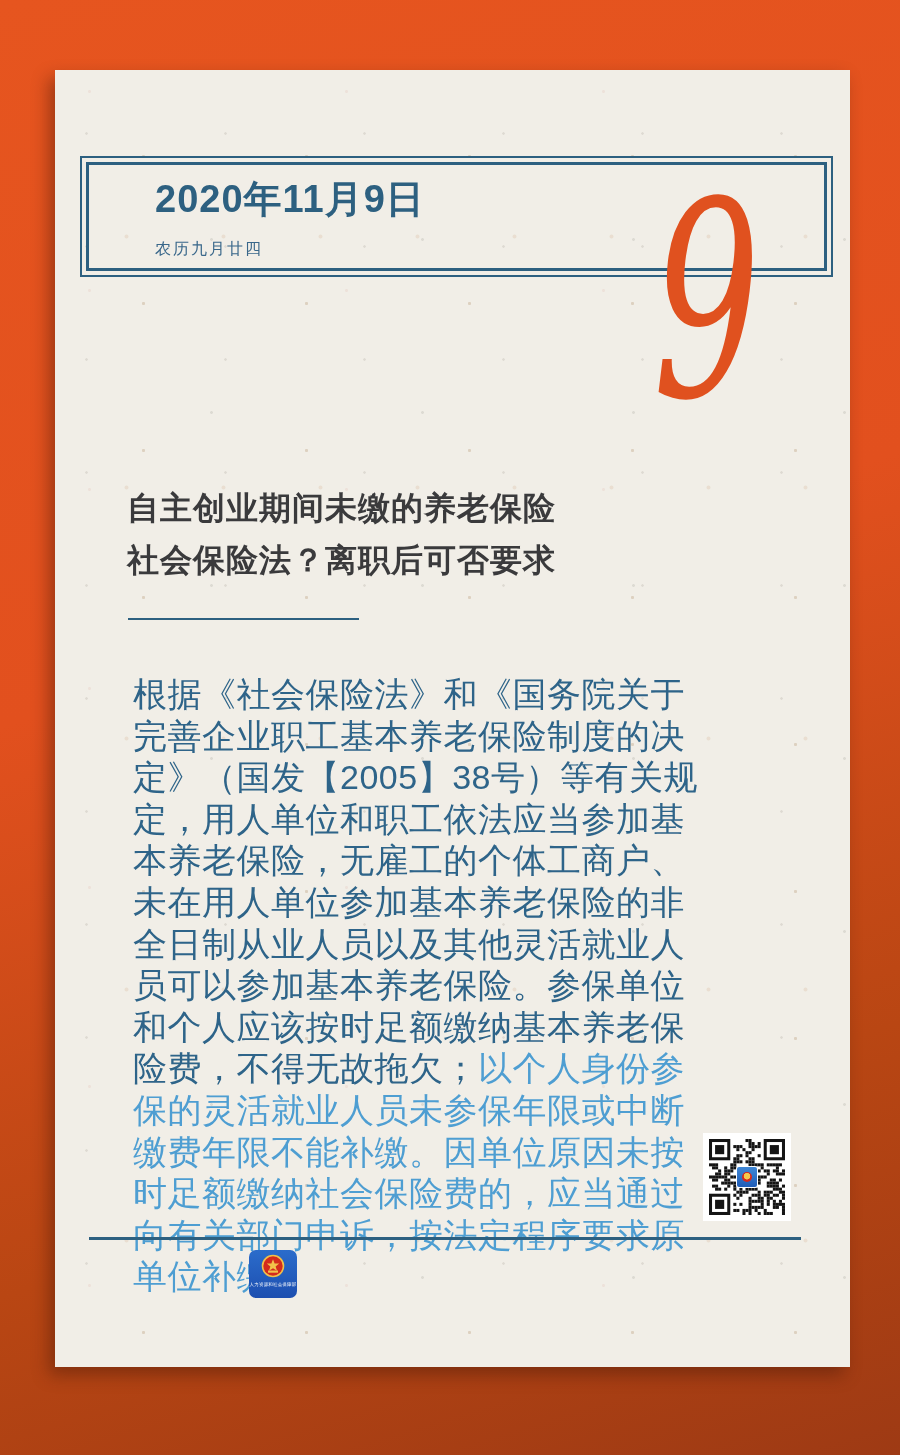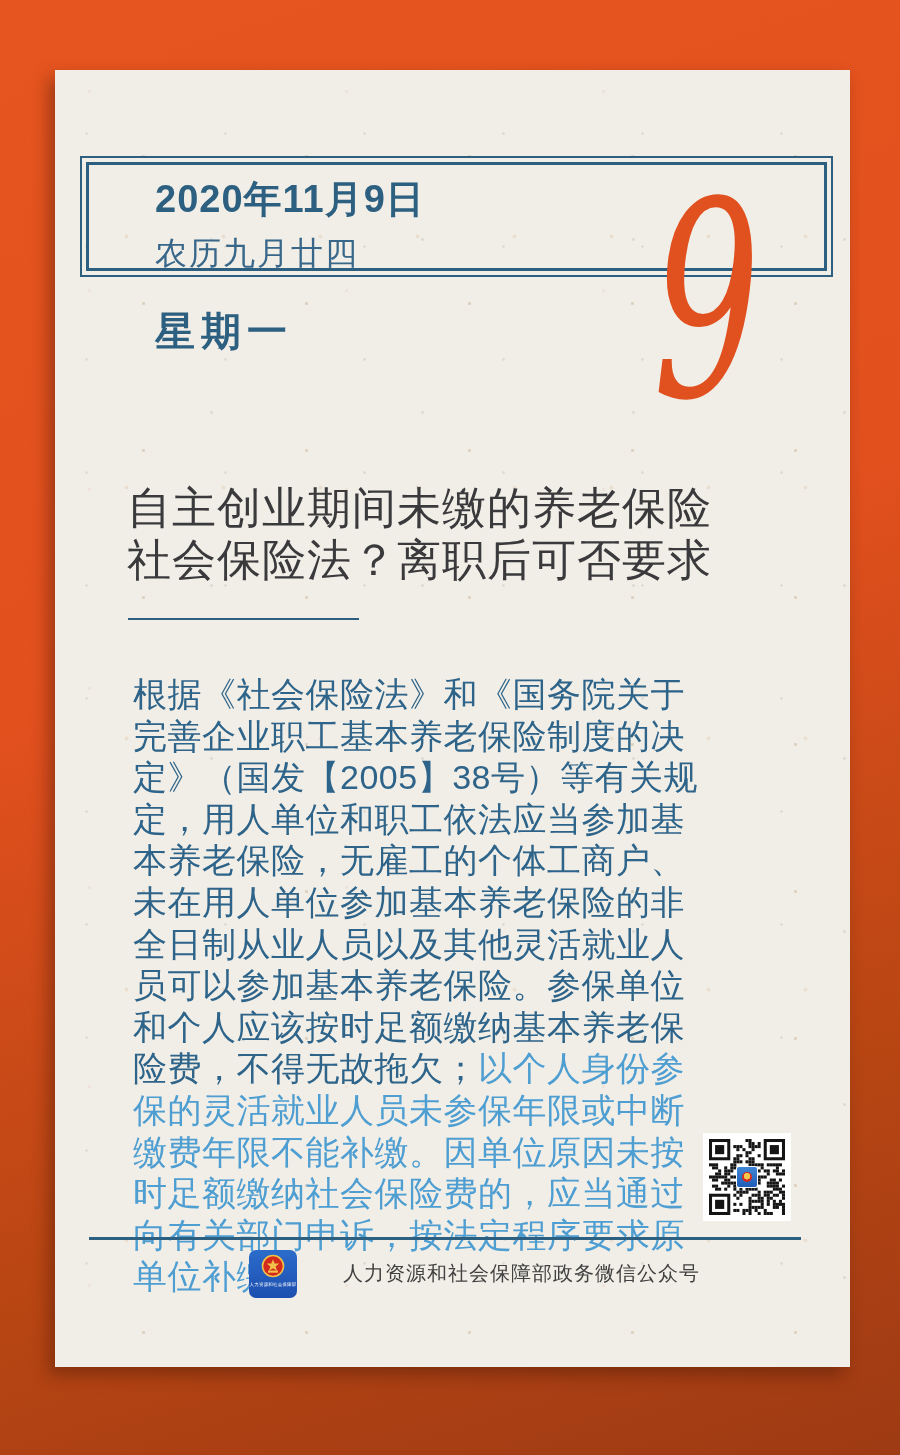--- a/index.html
+++ b/index.html
@@ -28,38 +28,38 @@
   .datebox{
     position:absolute; left:25px; top:86px; width:753px; height:121px;
     border:2px solid #2d6080;
   }
   .datebox-inner{ position:absolute; inset:4px; border:3px solid #2d6080; }
   .date-main{
     position:absolute; left:100px; top:104px;
     font-size:38px; font-weight:700; color:#2d6080; letter-spacing:1px;
   }
   .date-lunar{
-    position:absolute; left:100px; top:162px;
-    font-size:32px; font-weight:400; color:#39678a; letter-spacing:2px;
+    position:absolute; left:100px; top:169px;
+    font-size:16px; font-weight:400; color:#39678a; letter-spacing:2px;
   }
   .day-number{
     position:absolute; left:598px; top:126px; width:130px; height:212px;
     display:flex; align-items:center; justify-content:flex-start;
     font-family:"DejaVu Serif","Liberation Serif",serif; font-style:italic;
     font-size:272px; line-height:1; color:#e0511f;
     transform:scaleX(.62); transform-origin:left center; z-index:5;
   }
   .weekday{
     position:absolute; left:100px; top:234px;
     font-size:40px; font-weight:700; color:#2d6080; letter-spacing:6px;
   }
   
   .title{
     position:absolute; left:72px; top:412px;
-    font-size:44px; line-height:52px; font-weight:400; color:#3a3a3c;
+    font-size:32px; line-height:52px; font-weight:700; color:#3a3a3c;
     letter-spacing:1px;
   }
   .title-underline{
     position:absolute; left:73px; top:548px; width:231px; height:2px;
     background:#2d6080;
   }
   
   .bodytext{
     position:absolute; left:78px; top:604px; width:570px;
     font-size:34px; line-height:41.6px; color:#2e6489;
@@ -103,21 +103,20 @@
 <body>
 
 <div class="card">
 
   <div class="datebox">
     <div class="datebox-inner"></div>
   </div>
   <div class="date-main">2020年11月9日</div>
   <div class="date-lunar">农历九月廿四</div>
   <div class="day-number">9</div>
-  <div class="weekday">星期一</div>
 
   <div class="title">
     <div>自主创业期间未缴的养老保险</div>
     <div>社会保险法？离职后可否要求</div>
   </div>
   <div class="title-underline"></div>
 
   <div class="bodytext"><span>根据《社会保险法》和《国务院关于完善企业职工基本养老保险制度的决定》（国发【2005】38号）等有关规定，用人单位和职工依法应当参加基本养老保险，无雇工的个体工商户、未在用人单位参加基本养老保险的非全日制从业人员以及其他灵活就业人员可以参加基本养老保险。参保单位和个人应该按时足额缴纳基本养老保险费，不得无故拖欠；</span><span class="hl">以个人身份参保的灵活就业人员未参保年限或中断缴费年限不能补缴。因单位原因未按时足额缴纳社会保险费的，应当通过向有关部门申诉，按法定程序要求原单位补缴。</span></div>
 
   <div class="qr">
@@ -328,15 +327,14 @@
   <div class="divider"></div>
 
   <div class="ministry-logo">
     <svg class="emblem" viewBox="0 0 26 26">
       <circle cx="13" cy="12" r="10.5" fill="#d42a1d" stroke="#f2c14a" stroke-width="1.6"></circle>
       <polygon points="13,5.2 14.6,9.6 19.2,9.6 15.6,12.4 17,16.8 13,14.2 9,16.8 10.4,12.4 6.8,9.6 11.4,9.6" fill="#f2c14a"></polygon>
       <rect x="8" y="16.5" width="10" height="2.2" fill="#f2c14a"></rect>
     </svg>
     <div class="logo-caption">人力资源和社会保障部</div>
   </div>
-  <div class="footer-text">人力资源和社会保障部政务微信公众号</div>
 
 </div>
 
 </body></html>

